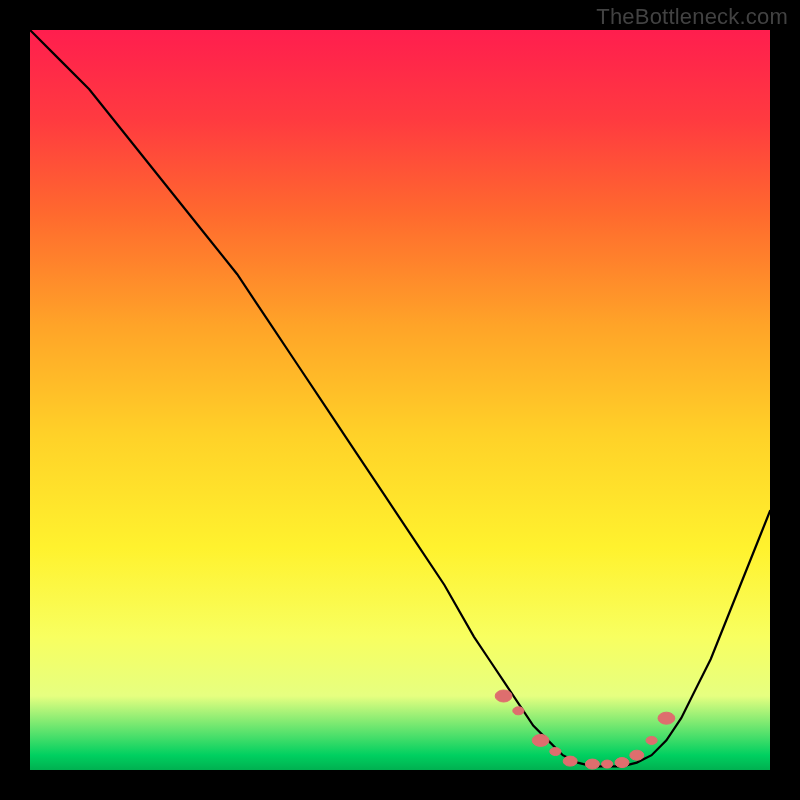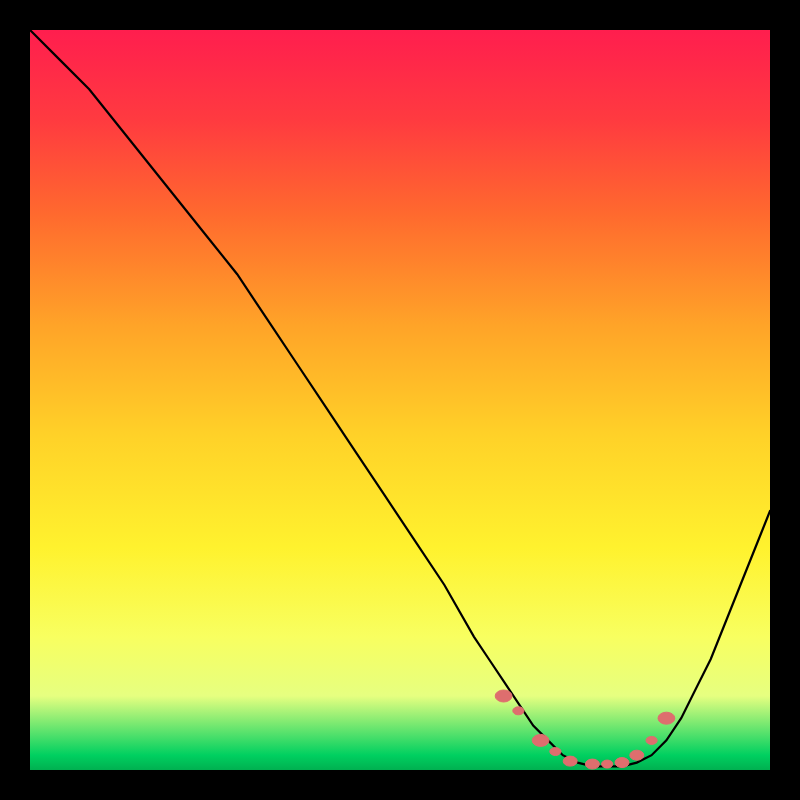--- a/index.html
+++ b/index.html
@@ -67,20 +67,21 @@
     color: #424242;
     font-size: 22px;
     font-weight: 500;
     letter-spacing: 0.2px;
   }
 </style>
 </head>
 <body>
 
 <div class="frame">
+  <div class="watermark">TheBottleneck.com</div>
   <div class="plot-area">
     <div class="gradient-bg"></div>
     <svg class="curve" viewBox="0 0 740 740" preserveAspectRatio="none">
       <path id="curve-path" class="curve-path" d="M0.00 0.00 L29.60 29.60 L59.20 59.20 L88.80 96.20 L118.40 133.20 L148.00 170.20 L177.60 207.20 L207.20 244.20 L236.80 288.60 L266.40 333.00 L296.00 377.40 L325.60 421.80 L355.20 466.20 L384.80 510.60 L414.40 555.00 L444.00 606.80 L458.80 629.00 L473.60 651.20 L488.40 673.40 L503.20 695.60 L518.00 710.40 L532.80 725.20 L547.60 732.60 L562.40 736.30 L577.20 736.30 L592.00 736.30 L606.80 732.60 L621.60 725.20 L636.40 710.40 L651.20 688.20 L666.00 658.60 L680.80 629.00 L695.60 592.00 L710.40 555.00 L725.20 518.00 L740.00 481.00"></path>
       <g id="marker-group">
           <ellipse cx="473.60" cy="666.00" rx="8.40" ry="6.00" class="dot"></ellipse>
           <ellipse cx="488.40" cy="680.80" rx="5.60" ry="4.00" class="dot"></ellipse>
           <ellipse cx="510.60" cy="710.40" rx="8.40" ry="6.00" class="dot"></ellipse>
           <ellipse cx="525.40" cy="721.50" rx="5.60" ry="4.00" class="dot"></ellipse>
           <ellipse cx="540.20" cy="731.12" rx="7.00" ry="5.00" class="dot"></ellipse>

